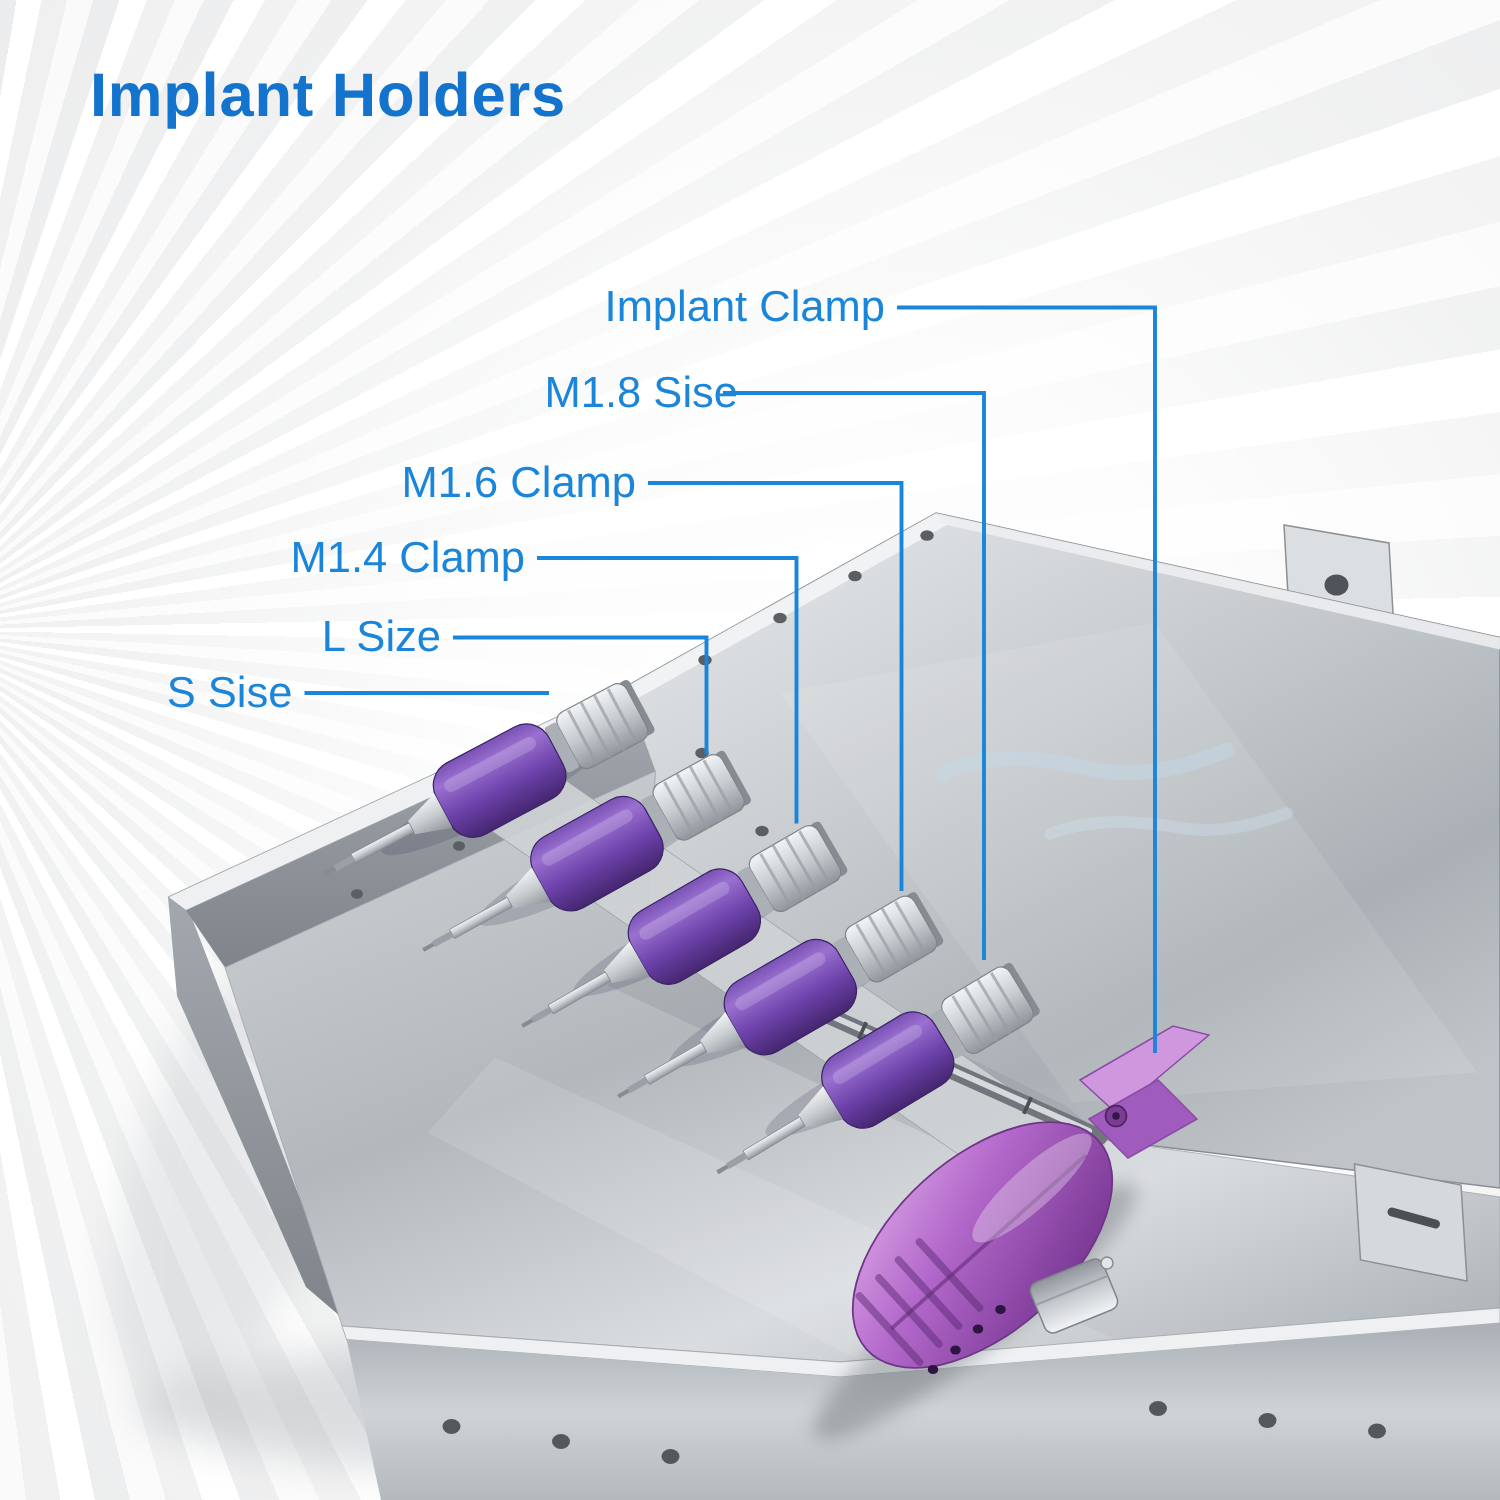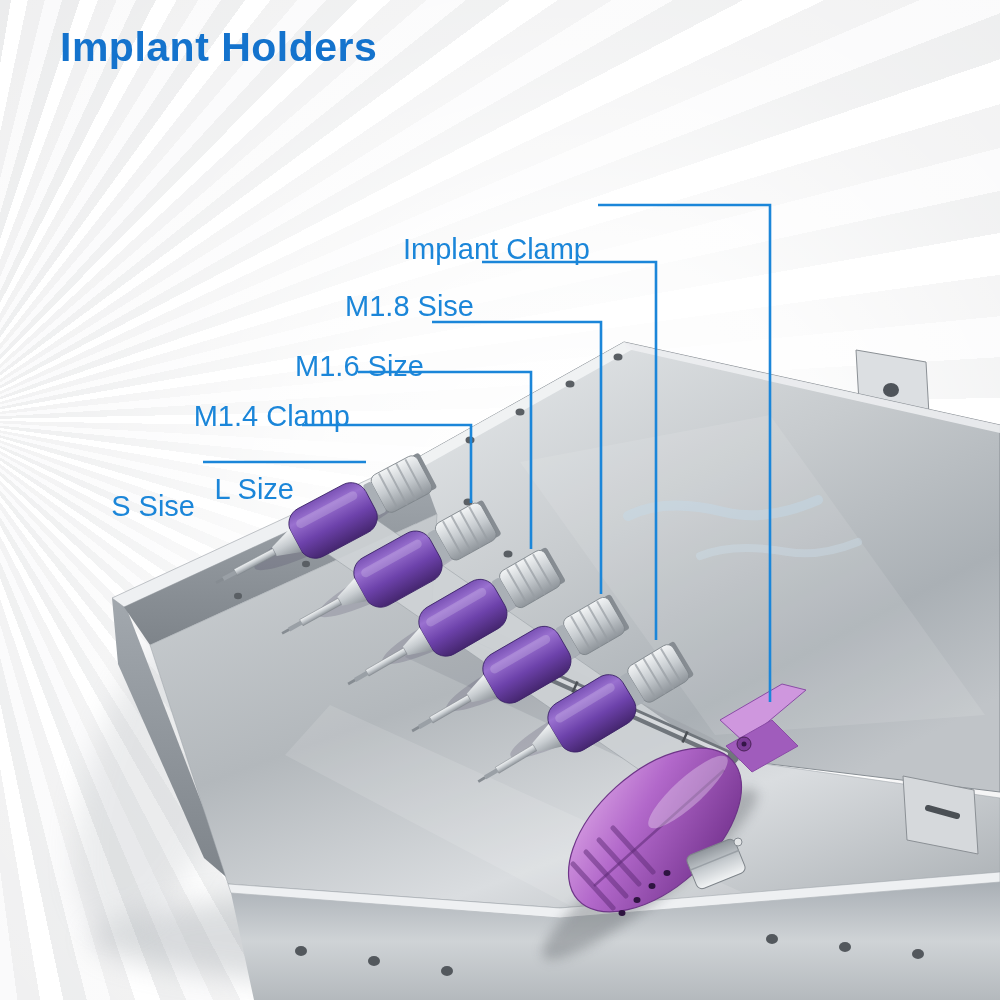--- a/index.html
+++ b/index.html
@@ -17,27 +17,27 @@
       #ffffff 0deg 2.2deg, #ececed 2.2deg 4.4deg,
       #f9f9fa 4.4deg 6.6deg, #e7e8e9 6.6deg 8.8deg);
   }
   .bg::after{
     content:"";position:absolute;inset:0;
     background:radial-gradient(circle at 58% 52%,
       rgba(255,255,255,1) 0%, rgba(255,255,255,.88) 34%,
       rgba(255,255,255,.45) 64%, rgba(255,255,255,.18) 100%);
   }
   .title{
-    position:absolute;left:60px;top:24px;
+    position:absolute;left:60px;top:40px;
     font-size:41px;font-weight:600;letter-spacing:.5px;
     color:var(--title-color);white-space:nowrap;
   }
   .callout{
     position:absolute;height:36px;line-height:36px;
-    font-size:29px;color:var(--accent);white-space:nowrap;margin-top:44px;
+    font-size:29px;color:var(--accent);white-space:nowrap;
   }
   svg.scene{position:absolute;inset:0;width:1000px;height:1000px;}
   .leader{fill:none;stroke:var(--accent);stroke-width:2.6px;}
 </style>
 </head>
 <body>
 
 <div class="bg"></div>
 
 <svg class="scene" viewBox="0 0 1000 1000" aria-label="Open stainless steel sterilization cassette containing five purple-handled dental implant holder drivers (S, L, M1.4, M1.6, M1.8 sizes) and a purple implant clamp">
@@ -220,18 +220,18 @@
     <polyline class="leader" points="358,372 531,372 531,549"></polyline>
     <polyline class="leader" points="302,425 471,425 471,503"></polyline>
     <polyline class="leader" points="203,462 366,462"></polyline>
   </g>
 </svg>
 
 <div class="title">Implant Holders</div>
 
 <div>
   <div class="callout" style="right:410px;top:187px">Implant Clamp</div>
-  <div class="callout" style="right:526px;top:244px">M1.8 Sise</div>
-  <div class="callout" style="right:576px;top:304px">M1.6 Size</div>
+  <div class="callout" style="right:508px;top:244px">M1.8 Sise</div>
+  <div class="callout" style="right:576px;top:304px">M1.6 Clamp</div>
   <div class="callout" style="right:650px;top:354px">M1.4 Clamp</div>
-  <div class="callout" style="right:706px;top:427px">L Size</div>
+  <div class="callout" style="right:706px;top:407px">L Size</div>
   <div class="callout" style="right:805px;top:444px">S Sise</div>
 </div>
 
 </body></html>

